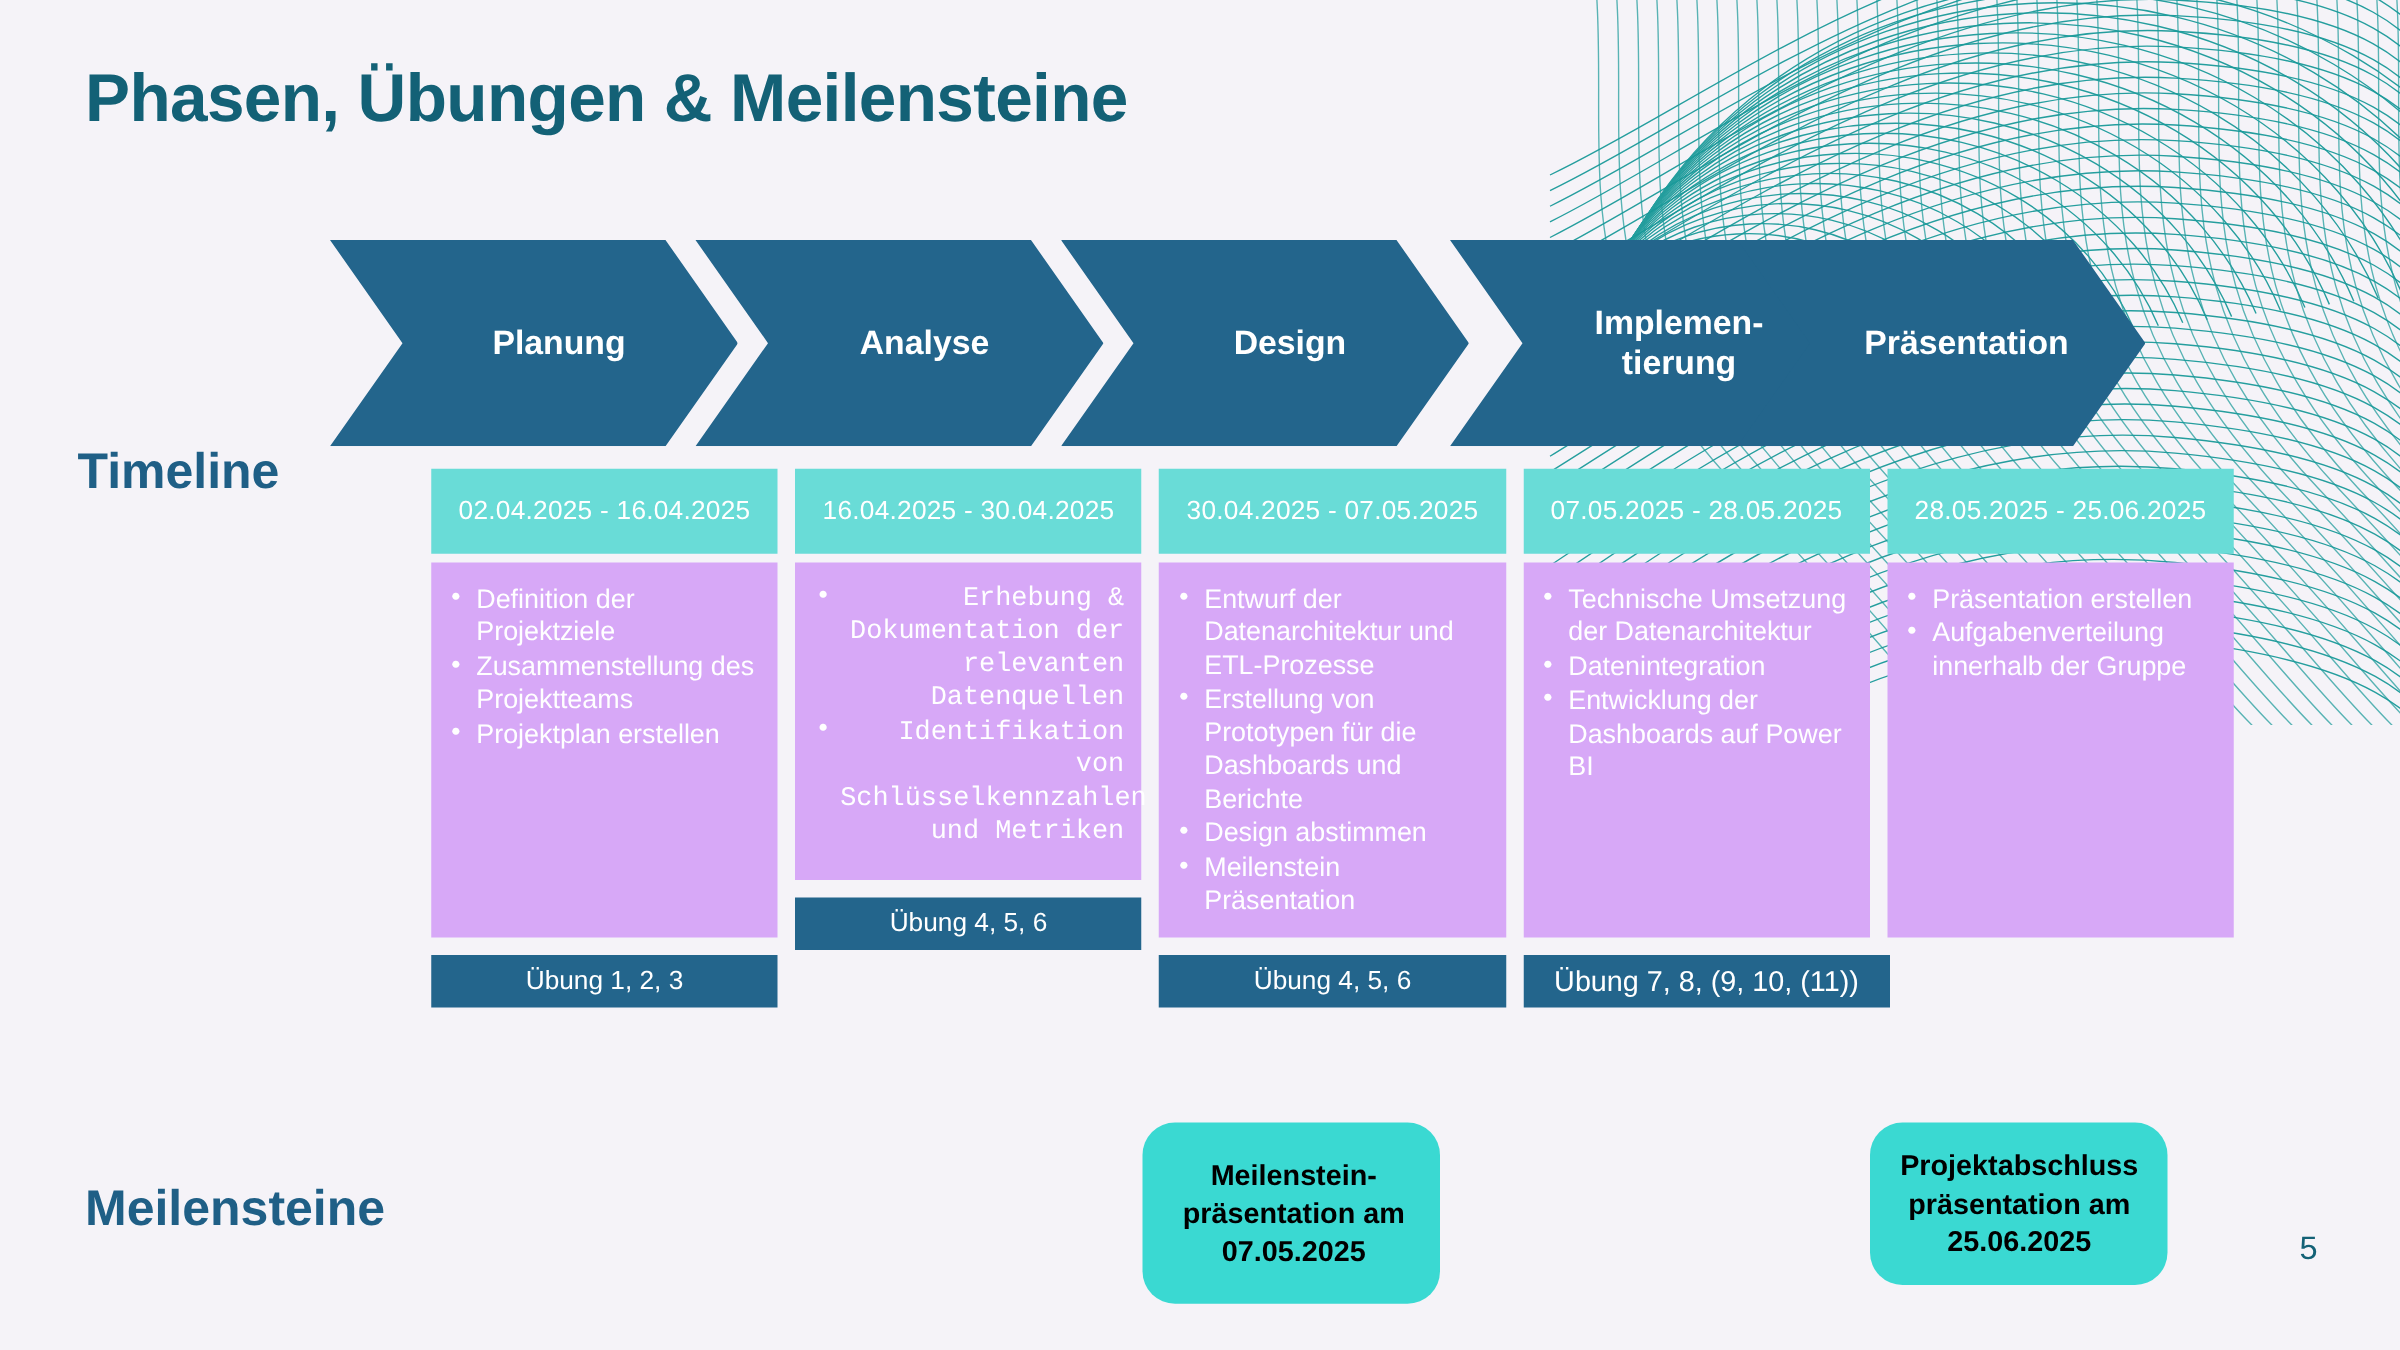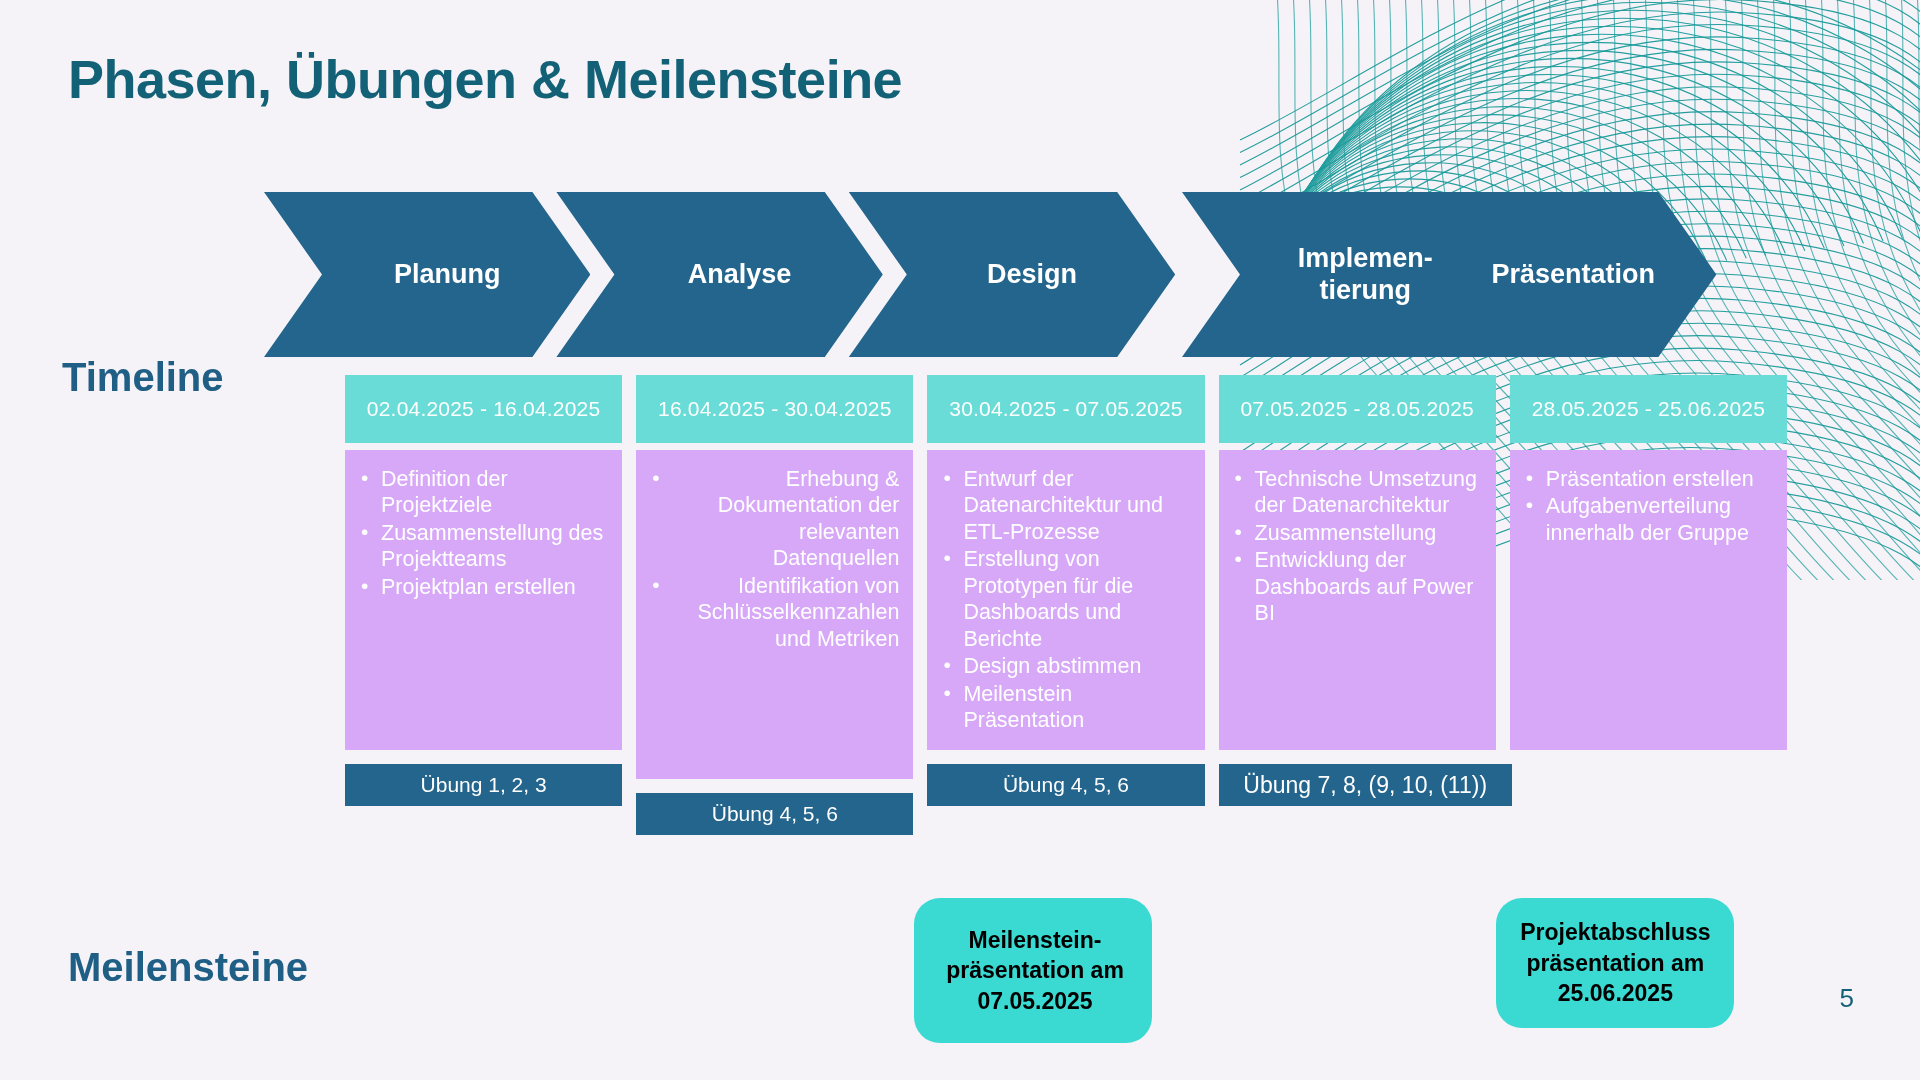--- a/index.html
+++ b/index.html
@@ -326,21 +326,21 @@
   <div class="chevron-row">
       <div class="chevron" style="left: -46px; width: 326.4px;">
         <div class="chevron-label">Planung</div>
       </div>
       <div class="chevron" style="left: 246.4px; width: 326.4px;">
         <div class="chevron-label">Analyse</div>
       </div>
       <div class="chevron" style="left: 538.8px; width: 326.4px;">
         <div class="chevron-label">Design</div>
       </div>
-      <div class="chevron" style="left: 872px; width: 326.4px;">
+      <div class="chevron" style="left: 850px; width: 326.4px;">
         <div class="chevron-label">Implemen-
 tierung</div>
       </div>
       <div class="chevron" style="left: 1080px; width: 326.4px;">
         <div class="chevron-label">Präsentation</div>
       </div>
     </div>
 
   <div class="cols">
       <div class="col" style="left: 0px; width: 277.2px;">
@@ -349,21 +349,21 @@
           <ul>
             <li>Definition der Projektziele</li>
             <li>Zusammenstellung des Projektteams</li>
             <li>Projektplan erstellen</li>
           </ul>
         </div>
         <div class="exercise-bar">Übung 1, 2, 3</div>
       </div>
       <div class="col" style="left: 291.2px; width: 277.2px; text-align: right;">
         <div class="date-bar">16.04.2025 - 30.04.2025</div>
-        <div class="detail-box" style="height: 329px;">
+        <div class="detail-box" style="height: 254px; font-family: Liberation Mono, monospace;">
           <ul>
             <li>Erhebung &amp; Dokumentation der relevanten Datenquellen</li>
             <li>Identifikation von Schlüsselkennzahlen und Metriken</li>
           </ul>
         </div>
         <div class="exercise-bar">Übung 4, 5, 6</div>
       </div>
       <div class="col" style="left: 582.4px; width: 277.2px;">
         <div class="date-bar">30.04.2025 - 07.05.2025</div>
         <div class="detail-box" style="height: 300px;">
@@ -374,21 +374,21 @@
             <li>Meilenstein Präsentation</li>
           </ul>
         </div>
         <div class="exercise-bar">Übung 4, 5, 6</div>
       </div>
       <div class="col" style="left: 873.6px; width: 277.2px;">
         <div class="date-bar">07.05.2025 - 28.05.2025</div>
         <div class="detail-box" style="height: 300px;">
           <ul>
             <li>Technische Umsetzung der Datenarchitektur</li>
-            <li>Zusammenstellung</li>
+            <li>Datenintegration</li>
             <li>Entwicklung der Dashboards auf Power BI</li>
           </ul>
         </div>
         <div class="exercise-bar" style="font-size: 23px; width: 293.2px;">Übung 7, 8, (9, 10, (11))</div>
       </div>
       <div class="col" style="left: 1164.8px; width: 277.2px;">
         <div class="date-bar">28.05.2025 - 25.06.2025</div>
         <div class="detail-box" style="height: 300px;">
           <ul>
             <li>Präsentation erstellen</li>

